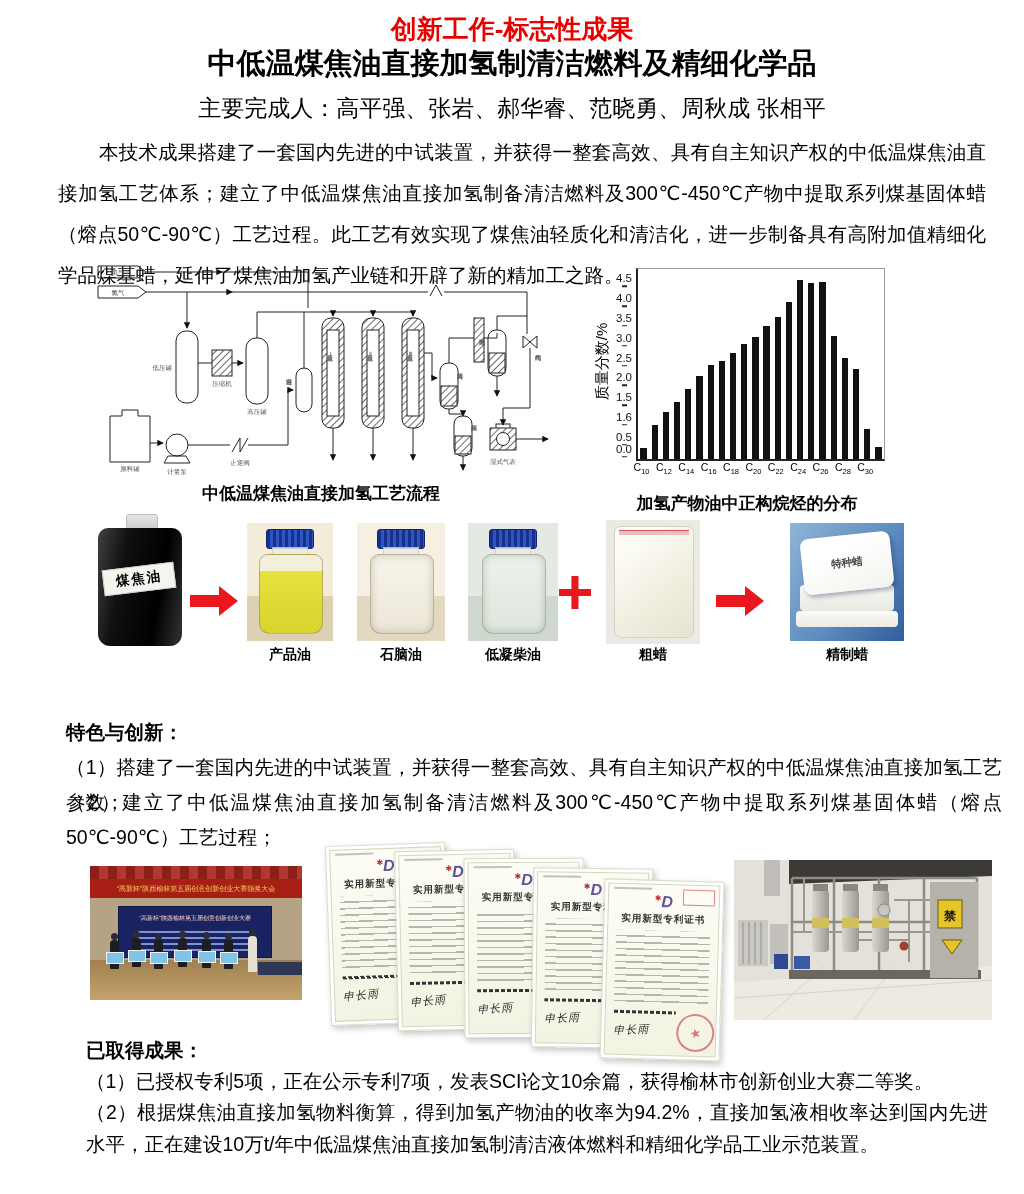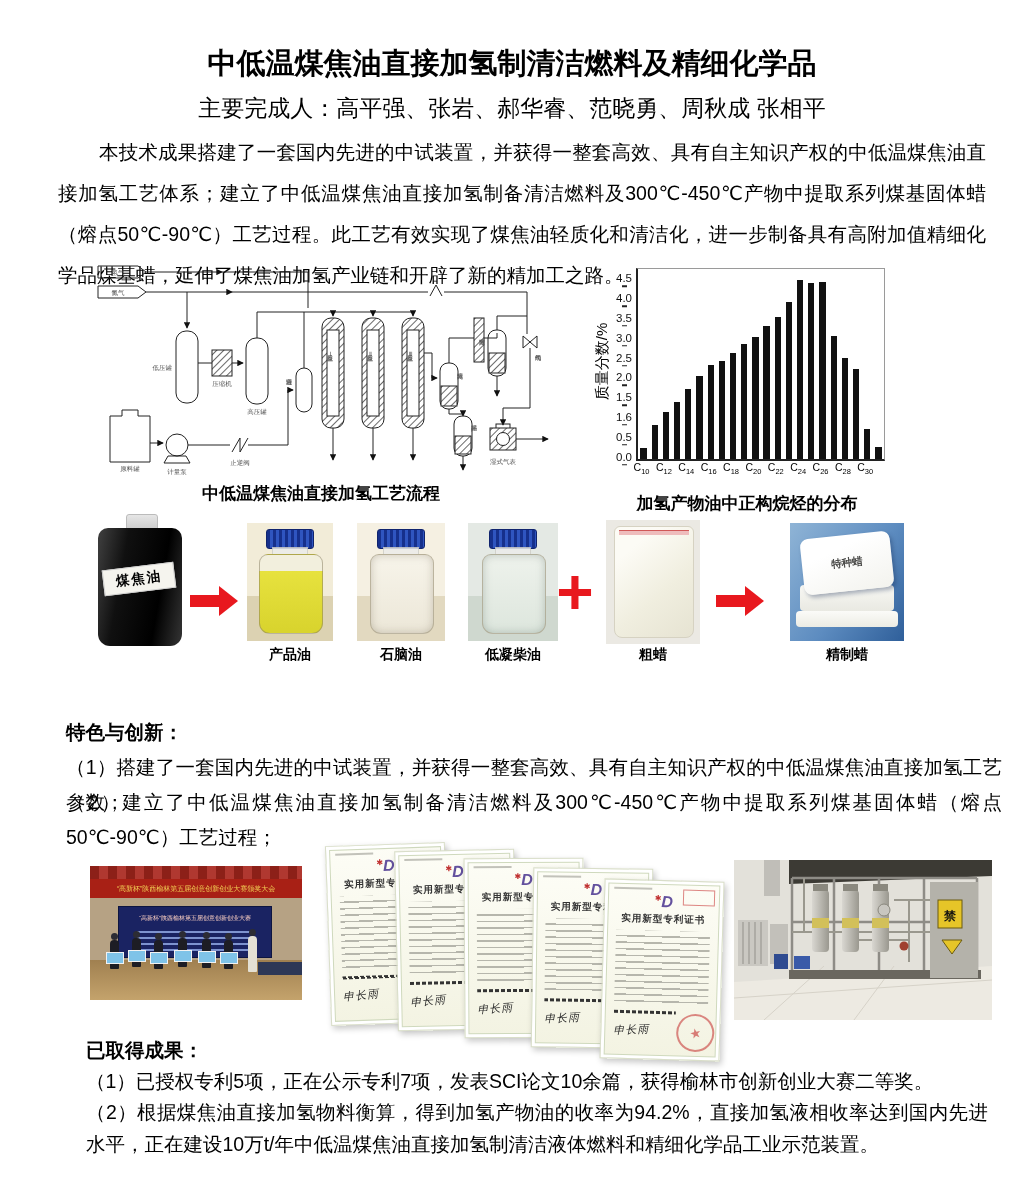--- a/index.html
+++ b/index.html
@@ -151,20 +151,21 @@
   .c4{left:204px;top:26px;transform:rotate(.8deg);z-index:4;}
   .c5{left:274px;top:38px;transform:rotate(1.6deg);z-index:5;}
 
   .equipment{left:734px;top:860px;width:258px;height:160px;}
 </style>
 </head>
 <body>
 
 <div id="page">
 
+  <div class="abs ctr tag-title">创新工作-标志性成果</div>
   <div class="abs ctr authors">主要完成人：高平强、张岩、郝华睿、范晓勇、周秋成 张相平</div>
   <div class="abs ctr main-title">中低温煤焦油直接加氢制清洁燃料及精细化学品</div>
 
   <div class="abs intro">本技术成果搭建了一套国内先进的中试装置，并获得一整套高效、具有自主知识产权的中低温煤焦油直接加氢工艺体系；建立了中低温煤焦油直接加氢制备清洁燃料及300℃-450℃产物中提取系列煤基固体蜡（熔点50℃-90℃）工艺过程。此工艺有效实现了煤焦油轻质化和清洁化，进一步制备具有高附加值精细化学品煤基蜡，延伸了煤焦油加氢产业链和开辟了新的精加工之路。</div>
 
   <div class="abs diagram-wrap">
     <svg width="478" height="222" viewBox="0 0 478 222">
       <defs>
         <pattern id="hatch" width="5" height="5" patternTransform="rotate(45)" patternUnits="userSpaceOnUse">
           <rect width="5" height="5" fill="#fff"></rect>
@@ -274,21 +275,21 @@
       <text class="dlab-v" x="392" y="162">产品罐</text>
       <text class="dlab-v" x="456" y="92">气动阀</text>
       <text class="dlab" x="421" y="206" text-anchor="middle">湿式气表</text>
     </svg>
   </div>
   <div class="abs ctr fig-cap diagram-cap">中低温煤焦油直接加氢工艺流程</div>
 
   <div class="abs chart-wrap">
     <div class="chart-ylabel">质量分数/%</div>
     <div class="chart-yticks">
-        <div class="ytick" style="bottom: 0px;">
+        <div class="ytick" style="bottom: 8px;">
           <span>0.0</span>
           <i></i>
         </div>
         <div class="ytick" style="bottom: 19.7917px;">
           <span>0.5</span>
           <i></i>
         </div>
         <div class="ytick" style="bottom: 39.5833px;">
           <span>1.6</span>
           <i></i>

